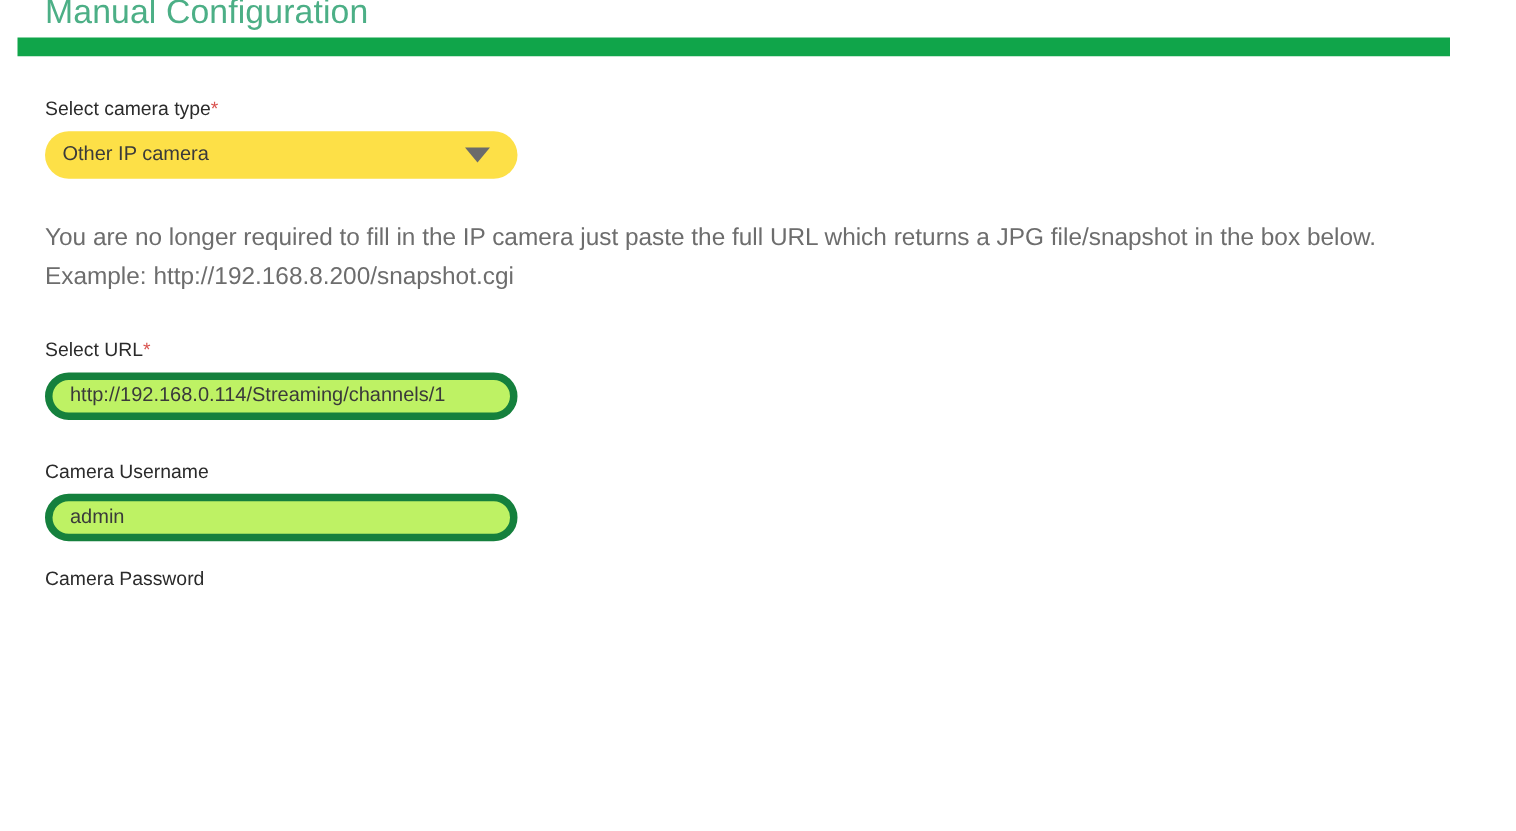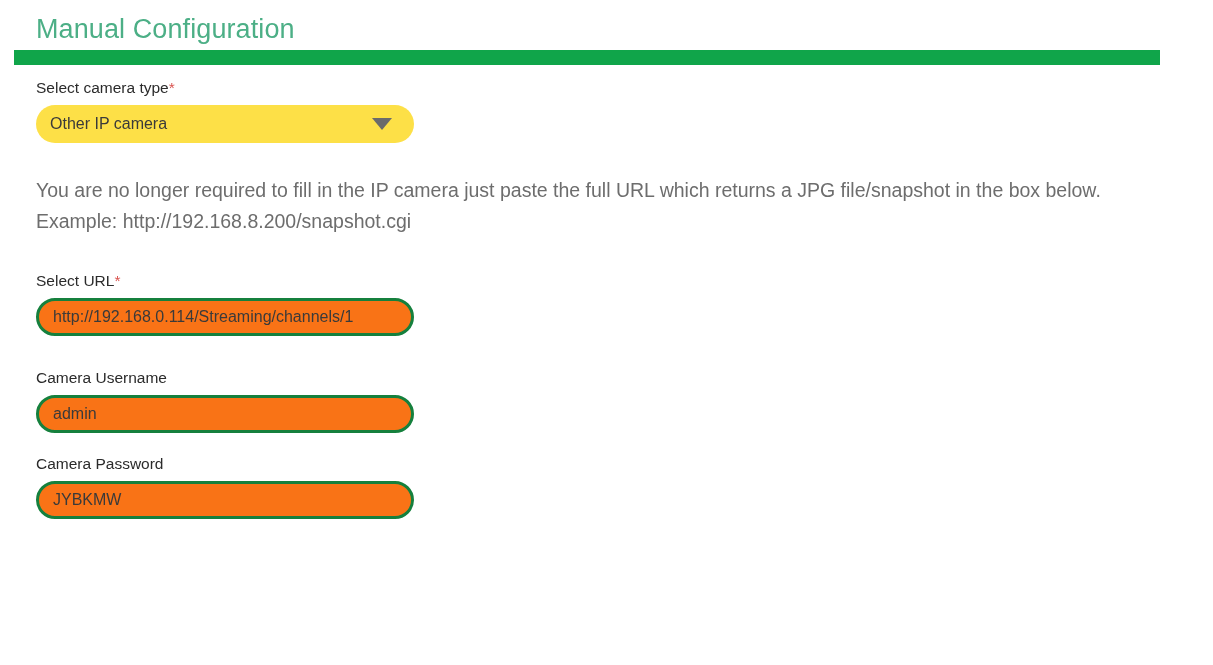--- a/index.html
+++ b/index.html
@@ -22,21 +22,20 @@
     height: 665px;
     box-sizing: border-box;
   }
 
   
   .header-block {
     position: absolute;
     left: 0;
     top: 0;
     width: 1213px;
-    margin-top: 20px;
   }
   .page-title {
     margin: 0;
     padding: 0 0 0 36px;
     font-size: 27px;
     font-weight: 400;
     line-height: 30px;
     color: #4caf86;
     letter-spacing: 0.1px;
     
@@ -85,22 +84,22 @@
     margin-top: 8px;
     border-radius: 19px;
     font-family: "Liberation Sans", sans-serif;
     font-size: 16px;
     color: #3a3a3a;
     padding: 0 14px;
     outline: none;
   }
 
   .control-input {
-    background: #f97316;
-    border: 3px solid #15803d;
+    background: #bef264;
+    border: 6px solid #15803d;
   }
   .control-input::placeholder { color: #9a9a9a; }
 
   .control-input.is-disabled {
     background: #ececec;
     border: 1px solid #e4e4e4;
   }
 
   
   .select-wrap {
@@ -202,17 +201,16 @@
 
     <div class="field-group">
       <span class="field-label"><span>Camera Username</span><span class="req-star"></span></span>
       <input class="control control-input" type="text" value="admin" style="">
     </div>
 
     <div class="gap-user-to-pass"></div>
 
     <div class="field-group">
       <span class="field-label"><span>Camera Password</span><span class="req-star"></span></span>
-      <input class="control control-input" type="text" value="JYBKMW" style="">
     </div>
 
   </div>
 </div>
 
 </body></html>

